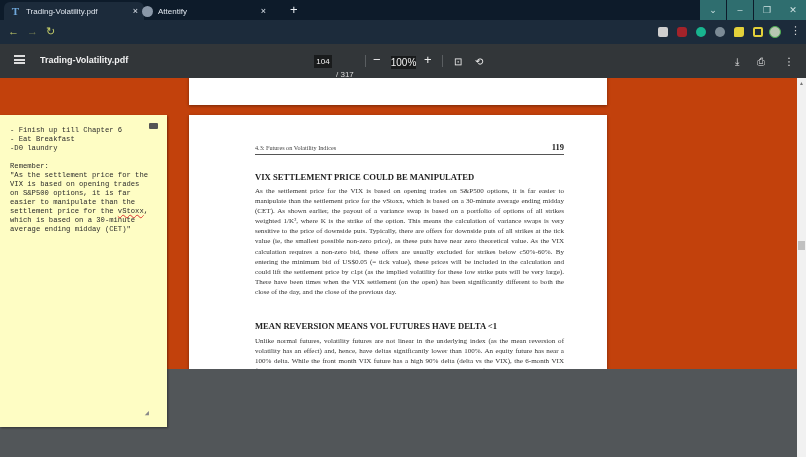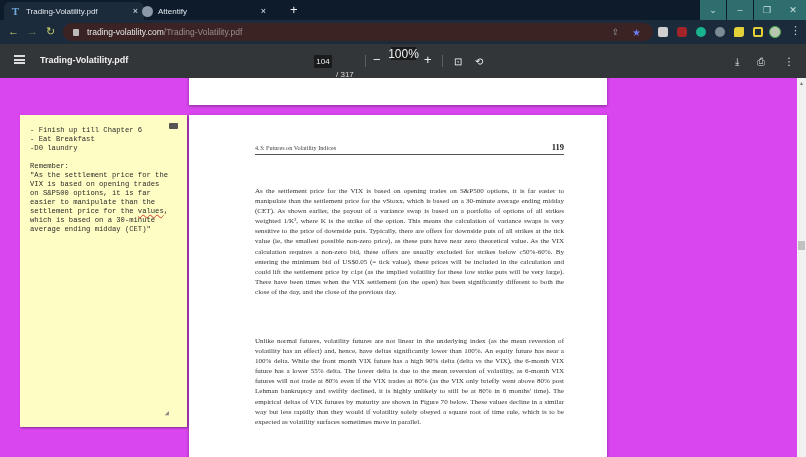--- a/index.html
+++ b/index.html
@@ -23,33 +23,33 @@
 .omni .star{position:absolute;right:12px;color:#6d7cf2;font-size:10px}
 .ext{position:absolute;top:7px;width:10px;height:10px;border-radius:2px}
 .pdfbar{position:absolute;left:0;top:44px;width:806px;height:34px;background:#323639;color:#f1f1f1}
 .pdfbar .menu{position:absolute;left:14px;top:11px;width:11px;height:9px;border-top:2px solid #ddd;border-bottom:2px solid #ddd}
 .pdfbar .menu:after{content:"";position:absolute;left:0;top:1.5px;width:11px;height:2px;background:#ddd}
 .pdfbar .title{position:absolute;left:40px;top:11px;font-size:9px;font-weight:bold}
 .pgbox{position:absolute;left:314px;top:11px;width:18px;height:13px;background:#191b1c;font-size:8px;display:flex;align-items:center;justify-content:center}
 .pgtot{position:absolute;left:336px;top:26px;font-size:8px;color:#ddd}
 .sep{position:absolute;top:11px;width:1px;height:12px;background:#5a5e61}
 .zbtn{position:absolute;top:8px;font-size:13px;color:#eee}
-.zoombox{position:absolute;left:391px;top:3px;width:25px;height:13px;background:#191b1c;font-size:12px;display:flex;align-items:center;justify-content:center}
+.zoombox{position:absolute;left:391px;top:12px;width:25px;height:13px;background:#191b1c;font-size:10px;display:flex;align-items:center;justify-content:center}
 .ticon{position:absolute;top:12px;font-size:10px;color:#eee}
-.viewer{position:absolute;left:0;top:78px;width:797px;height:379px;background:#d946ef;overflow:hidden}
+.viewer{position:absolute;left:0;top:78px;width:797px;height:291px;background:#c2410c;overflow:hidden}
 .page1{position:absolute;left:189px;top:-6px;width:418px;height:33px;background:#fff;box-shadow:0 1px 3px rgba(0,0,0,.4)}
 .page2{position:absolute;left:189px;top:37px;width:418px;height:400px;background:#fff;box-shadow:0 1px 3px rgba(0,0,0,.4);font-family:"Liberation Serif",serif;color:#222}
 .rh{position:absolute;left:66px;top:29px;width:309px;border-bottom:1px solid #555;height:11px;font-size:6.2px;color:#444}
 .rh .pn{position:absolute;right:0;top:-2px;font-size:8.5px;font-weight:bold;color:#222}
 .h{position:absolute;left:66px;font-size:8.6px;font-weight:bold;letter-spacing:0}
 .p{position:absolute;left:66px;width:309px;font-size:7.05px;line-height:10.1px;text-align:justify;color:#333}
 .scrollbar{position:absolute;left:797px;top:78px;width:9px;height:379px;background:#f1f1f1}
 .scrollbar .up{position:absolute;left:2px;top:2px;font-size:5px;color:#777}
 .scrollbar .thumb{position:absolute;left:1px;top:163px;width:7px;height:9px;background:#c1c1c1}
-.note{position:absolute;left:20px;top:115px;width:167px;height:312px;background:#fefdc4;box-shadow:1px 1px 2px rgba(0,0,0,.4);font-family:"Liberation Mono",monospace;font-size:7.2px;line-height:9px;color:#2b2b2b;padding:11px 8px 0 10px;white-space:pre-wrap}
+.note{position:absolute;left:0;top:115px;width:167px;height:312px;background:#fefdc4;box-shadow:1px 1px 2px rgba(0,0,0,.4);font-family:"Liberation Mono",monospace;font-size:7.2px;line-height:9px;color:#2b2b2b;padding:11px 8px 0 10px;white-space:pre-wrap}
 .note .pin{position:absolute;right:9px;top:8px;width:9px;height:6px;background:#555;border-radius:1px}
 .note .grip{position:absolute;right:18px;bottom:9px;font-size:7px;color:#888}
 .sp{text-decoration:underline wavy #d33;text-decoration-thickness:1px}
 </style>
 </head>
 <body>
 
 <div class="tabbar">
   <div class="tab active">
     <span class="fav">T</span>
@@ -65,27 +65,20 @@
   <div class="winctl" style="left:700px">⌄</div>
   <div class="winctl" style="left:727px">–</div>
   <div class="winctl" style="left:754px">❐</div>
   <div class="winctl" style="left:780px">✕</div>
 </div>
 
 <div class="addrbar">
   <span class="nav" style="left:8px">←</span>
   <span class="nav" style="left:27px;color:#6f7a52">→</span>
   <span class="nav" style="left:46px">↻</span>
-  <div class="omni">
-    <span class="lock"></span>
-    <span class="host">trading-volatility.com</span>
-    <span class="path">/Trading-Volatility.pdf</span>
-    <span class="share">⇪</span>
-    <span class="star">★</span>
-  </div>
   <span class="ext" style="left:658px;background:#cfcfcf"></span>
   <span class="ext" style="left:677px;background:#a3232a;border-radius:3px"></span>
   <span class="ext" style="left:696px;background:#18b48f;border-radius:50%"></span>
   <span class="ext" style="left:715px;background:#7c8b96;border-radius:50%"></span>
   <span class="ext" style="left:734px;background:#e3d13a;border-radius:3px 1px"></span>
   <span class="ext" style="left:753px;border:2px solid #e3d13a;background:transparent"></span>
   <span class="ext" style="left:769px;width:12px;height:12px;top:6px;border-radius:50%;background:#b9c7b2;border:1.5px solid #4caf50"></span>
   <span class="nav" style="left:790px;color:#ddd;top:4px">⋮</span>
 </div>
 
@@ -106,34 +99,36 @@
   <div class="ticon" style="left:784px">⋮</div>
 </div>
 
 <div class="viewer">
   <div class="page1"></div>
   <div class="page2">
     <div class="rh">
       <span>4.3: Futures on Volatility Indices</span>
       <span class="pn">119</span>
     </div>
+    <div class="h" style="top:57px">VIX SETTLEMENT PRICE COULD BE MANIPULATED</div>
     <div class="p" style="top:71px">As the settlement price for the VIX is based on opening trades on S&amp;P500 options, it is far easier to manipulate than the settlement price for the vStoxx, which is based on a 30-minute average ending midday (CET). As shown earlier, the payout of a variance swap is based on a portfolio of options of all strikes weighted 1/K², where K is the strike of the option. This means the calculation of variance swaps is very sensitive to the price of downside puts. Typically, there are offers for downside puts of all strikes at the tick value (ie, the smallest possible non-zero price), as these puts have near zero theoretical value. As the VIX calculation requires a non-zero bid, these offers are usually excluded for strikes below c50%-60%. By entering the minimum bid of US$0.05 (= tick value), these prices will be included in the calculation and could lift the settlement price by c1pt (as the implied volatility for these low strike puts will be very large). There have been times when the VIX settlement (on the open) has been significantly different to both the close of the day, and the close of the previous day.</div>
+    <div class="h" style="top:206px">MEAN REVERSION MEANS VOL FUTURES HAVE DELTA &lt;1</div>
     <div class="p" style="top:221px">Unlike normal futures, volatility futures are not linear in the underlying index (as the mean reversion of volatility has an effect) and, hence, have deltas significantly lower than 100%. An equity future has near a 100% delta. While the front month VIX future has a high 90% delta (delta vs the VIX), the 6-month VIX future has a lower 55% delta. The lower delta is due to the mean reversion of volatility, as 6-month VIX futures will not trade at 80% even if the VIX trades at 80% (as the VIX only briefly went above 80% post Lehman bankruptcy and swiftly declined, it is highly unlikely to still be at 80% in 6 months' time). The empirical deltas of VIX futures by maturity are shown in Figure 70 below. These values decline in a similar way but less rapidly than they would if volatility solely obeyed a square root of time rule, which is to be expected as volatility surfaces sometimes move in parallel.</div>
   </div>
 </div>
 
 <div class="scrollbar">
   <span class="up">▲</span>
   <div class="thumb"></div>
 </div>
 
 <div class="note"><span class="pin"></span><span>- Finish up till Chapter 6</span>
 <span>- Eat Breakfast</span>
 <span>-D0 laundry</span>
 
 <span>Remember:</span>
 <span>"As the settlement price for the
 VIX is based on opening trades
 on S&amp;P500 options, it is far
 easier to manipulate than the
-settlement price for the </span><span class="sp">values</span><span>,
+settlement price for the </span><span class="sp">vStoxx</span><span>,
 which is based on a 30-minute
 average ending midday (CET)"</span><span class="grip">◢</span></div>
 
 </body></html>

